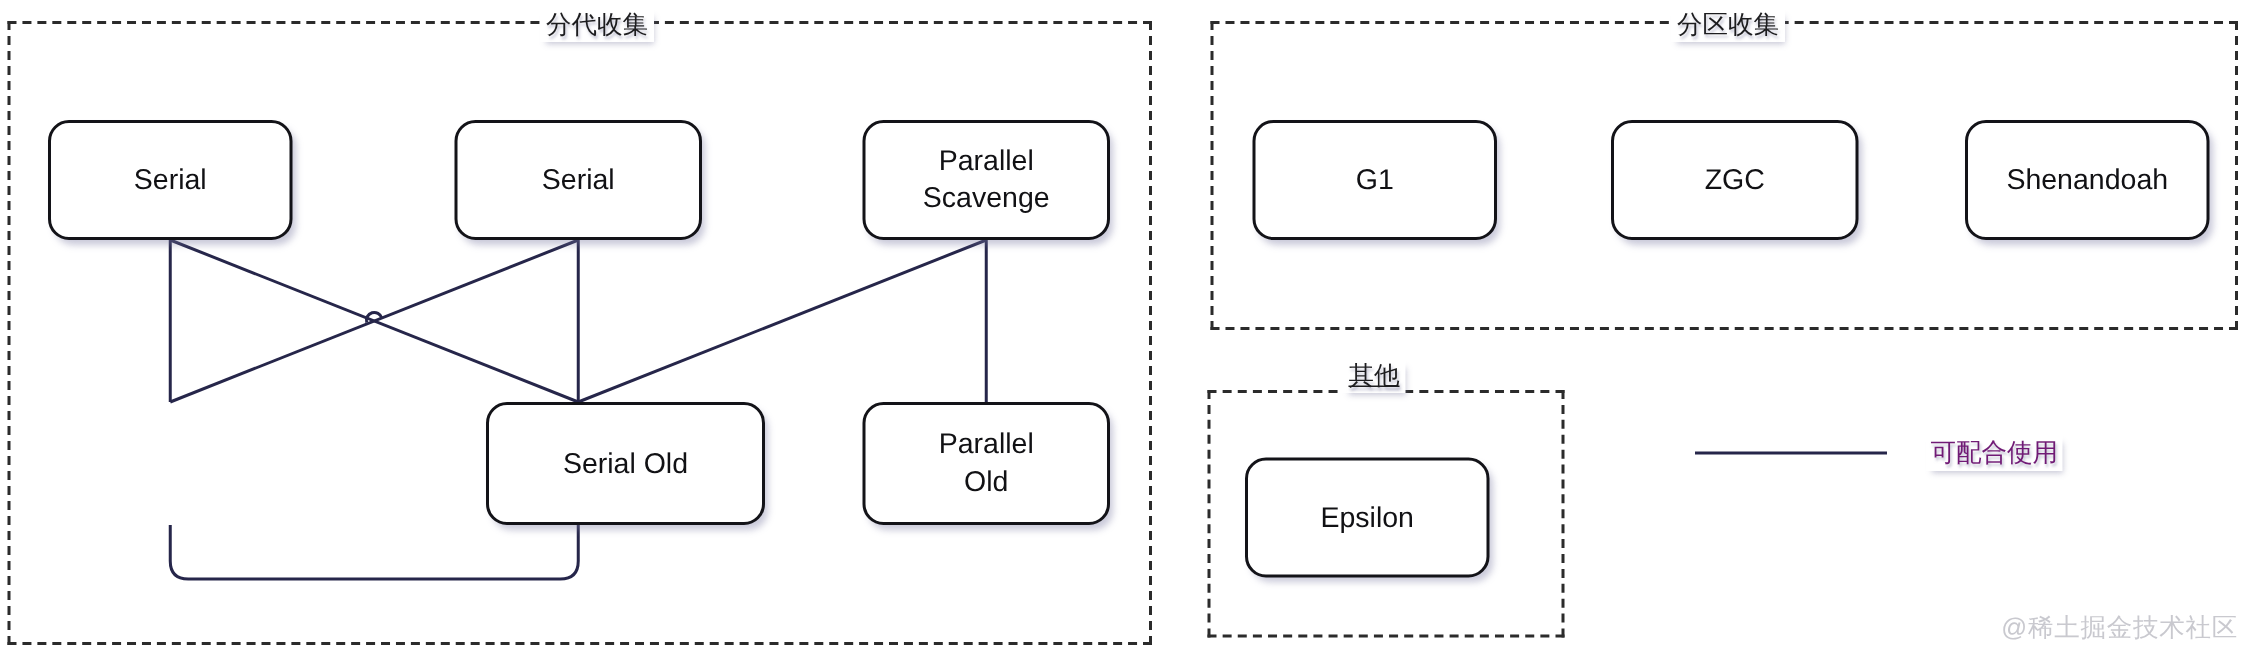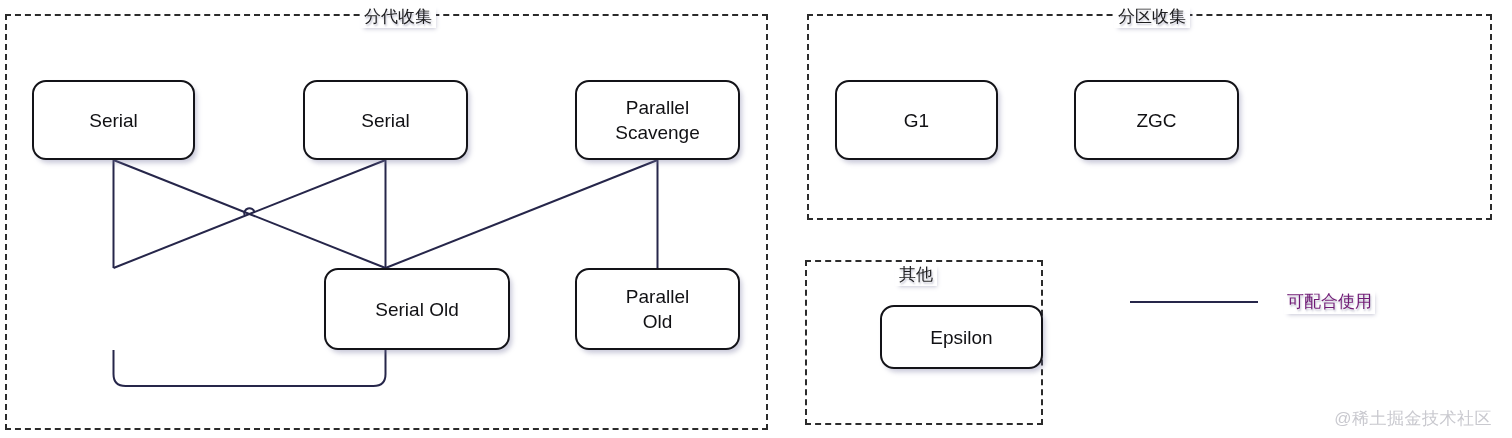--- a/index.html
+++ b/index.html
@@ -108,21 +108,21 @@
 
 <div id="canvas">
 
   <div class="group" id="group-generational" style="left: 5px; top: 14px; width: 763px; height: 416px;"></div>
   <div class="group-label" style="left: 360px; top: 6px;">分代收集</div>
 
   <div class="group" id="group-regional" style="left: 807px; top: 14px; width: 685px; height: 206px;"></div>
   <div class="group-label" style="left: 1114px; top: 6px;">分区收集</div>
 
   <div class="group" id="group-other" style="left: 805px; top: 260px; width: 238px; height: 165px;"></div>
-  <div class="group-label" style="left: 895px; top: 264px;">其他</div>
+  <div class="group-label" style="left: 895px; top: 240px; text-decoration: underline;">其他</div>
 
   <svg id="edges" viewBox="0 0 1512 438">
       <path d="M 113.5 160 L 113.5 268"></path>
       <path d="M 113.5 160 L 385.5 268"></path>
       <path d="M 385.5 160 L 113.5 268"></path>
       <path d="M 385.5 160 L 385.5 268"></path>
       <path d="M 657.5 160 L 385.5 268"></path>
       <path d="M 657.5 160 L 657.5 268"></path>
       <path d="M 113.5 350 L 113.5 374 Q 113.5 386 125.5 386 L 373.5 386 Q 385.5 386 385.5 374 L 385.5 350"></path>
       <path d="M 244.5 215 A 5 5 0 0 1 254.5 212" stroke="#26264a" fill="none" stroke-width="2"></path>
@@ -130,20 +130,21 @@
 
   <div class="node" id="node-parnew" style="left: 32px; top: 80px; width: 163px; height: 80px;">Serial</div>
   <div class="node" id="node-serial" style="left: 303px; top: 80px; width: 165px; height: 80px;">Serial</div>
   <div class="node" id="node-parallel-scavenge" style="left: 575px; top: 80px; width: 165px; height: 80px;">Parallel
 Scavenge</div>
   <div class="node" id="node-serial-old" style="left: 303px; top: 268px; width: 186px; height: 82px; margin-left: 21px;">Serial Old</div>
   <div class="node" id="node-parallel-old" style="left: 575px; top: 268px; width: 165px; height: 82px;">Parallel
 Old</div>
   <div class="node" id="node-g1" style="left: 835px; top: 80px; width: 163px; height: 80px;">G1</div>
   <div class="node" id="node-zgc" style="left: 1074px; top: 80px; width: 165px; height: 80px;">ZGC</div>
-  <div class="node" id="node-epsilon" style="left: 880px; top: 305px; width: 163px; height: 64px; text-align: center;">Epsilon</div>
+  <div class="node" id="node-shenandoah" style="left: 1310px; top: 80px; width: 163px; height: 80px;">Shenandoah</div>
+  <div class="node" id="node-epsilon" style="left: 830px; top: 305px; width: 163px; height: 80px; text-align: center;">Epsilon</div>
 
   <div id="legend-line" style="left: 1130px; top: 301px; width: 128px;"></div>
   <div id="legend-label">可配合使用</div>
 
   <div id="watermark">@稀土掘金技术社区</div>
 
 </div>
 
 </body></html>

